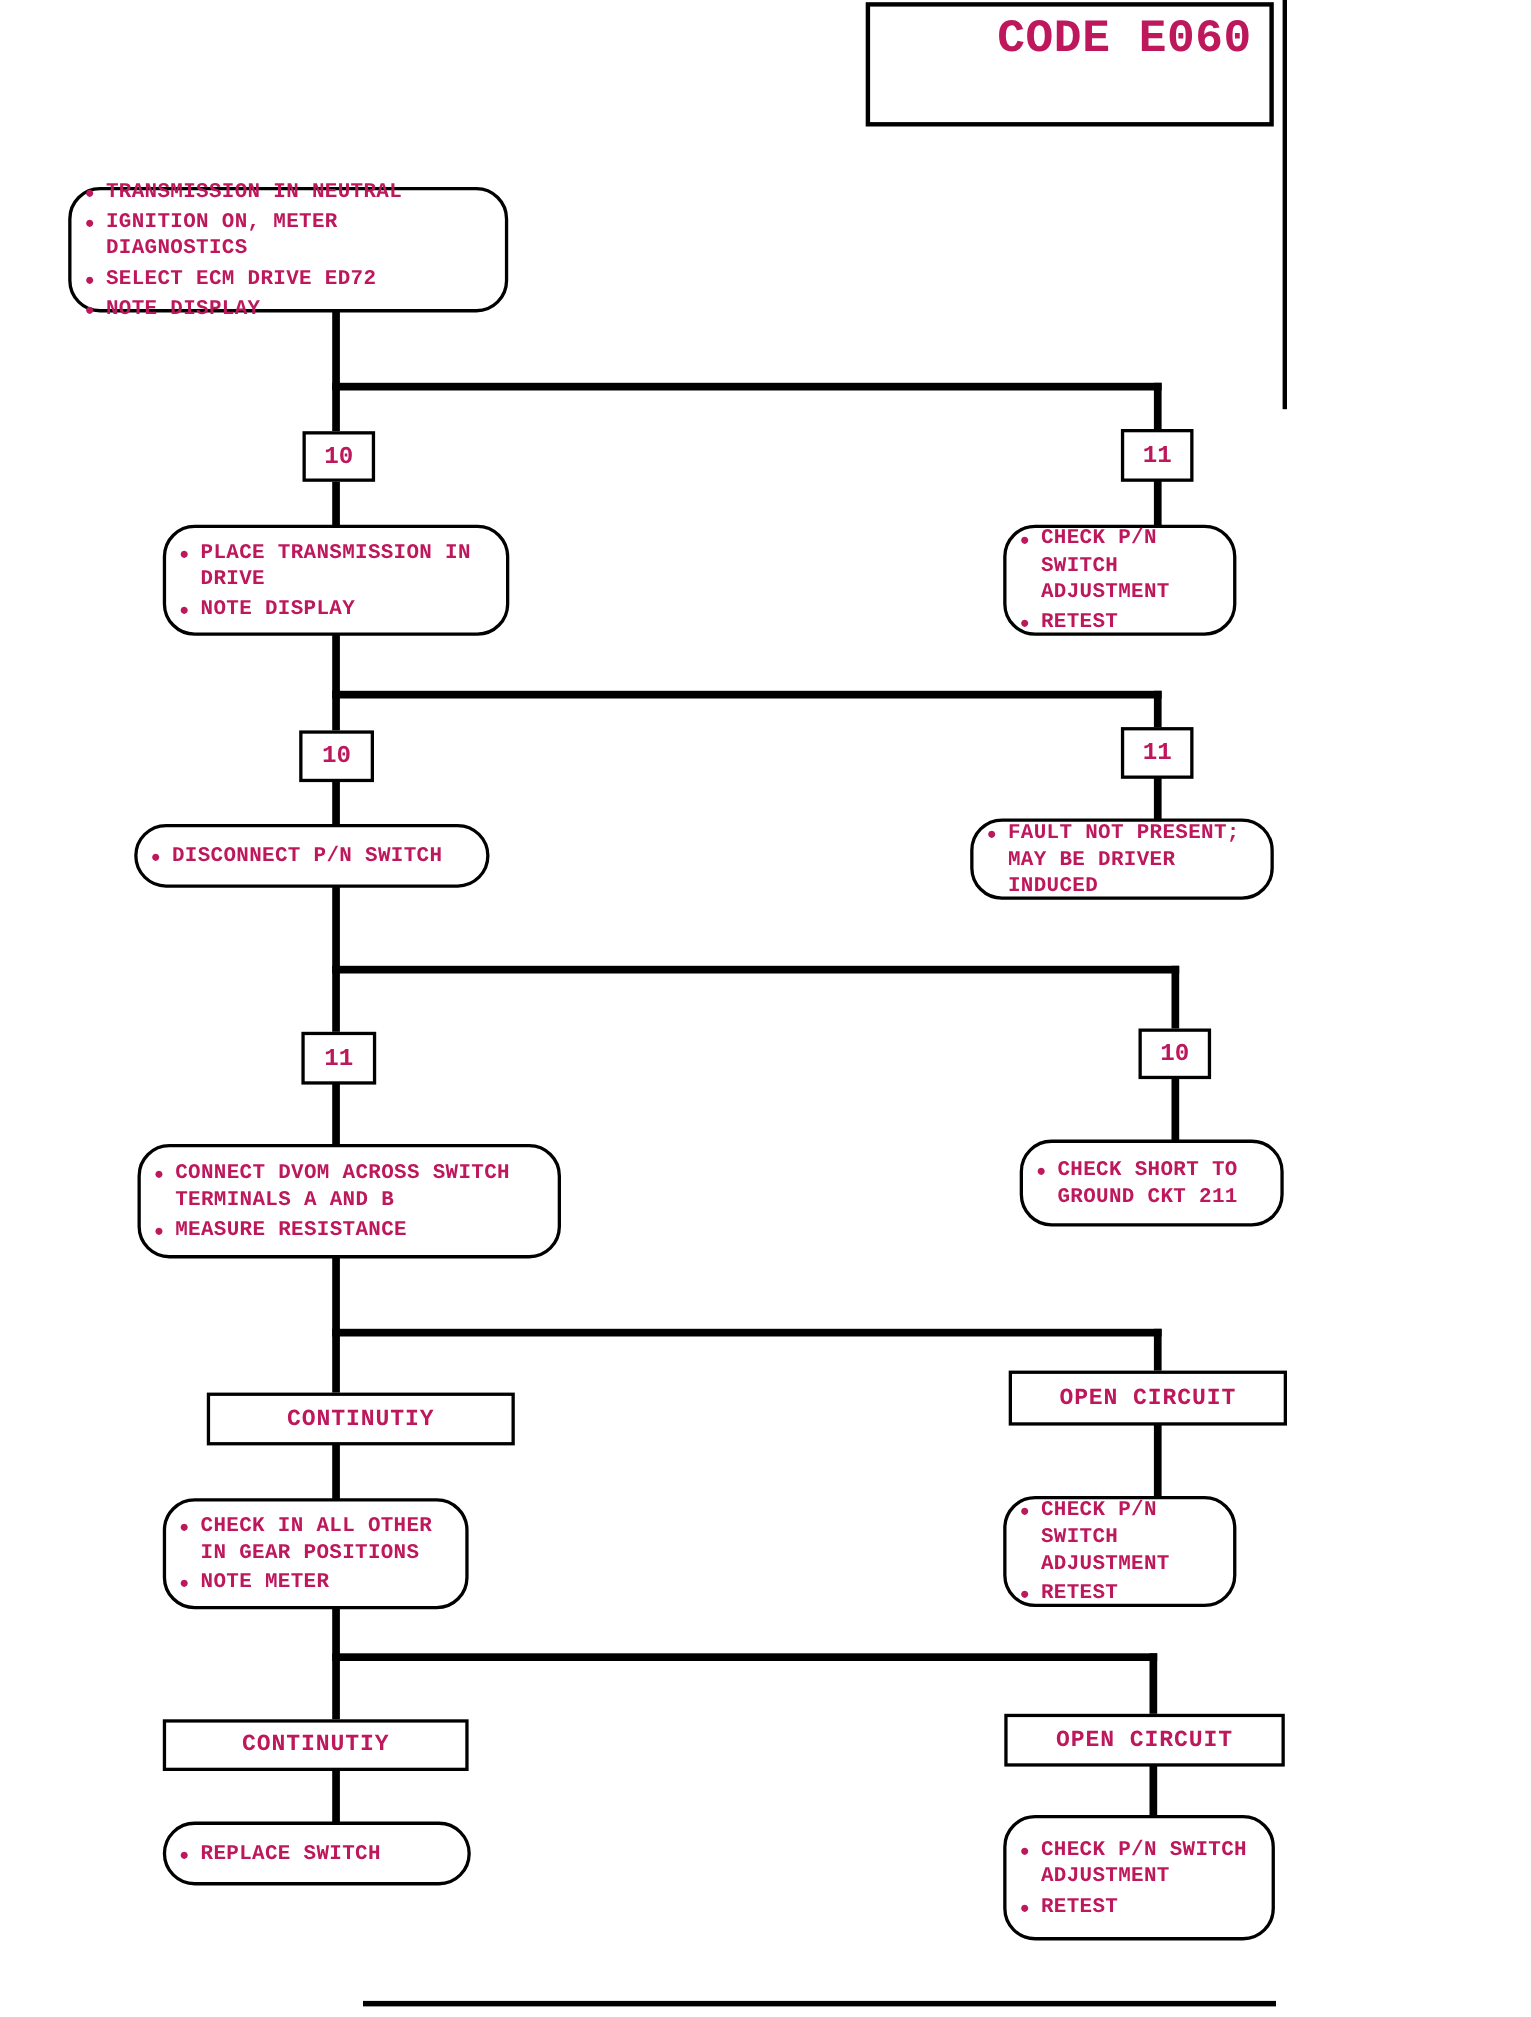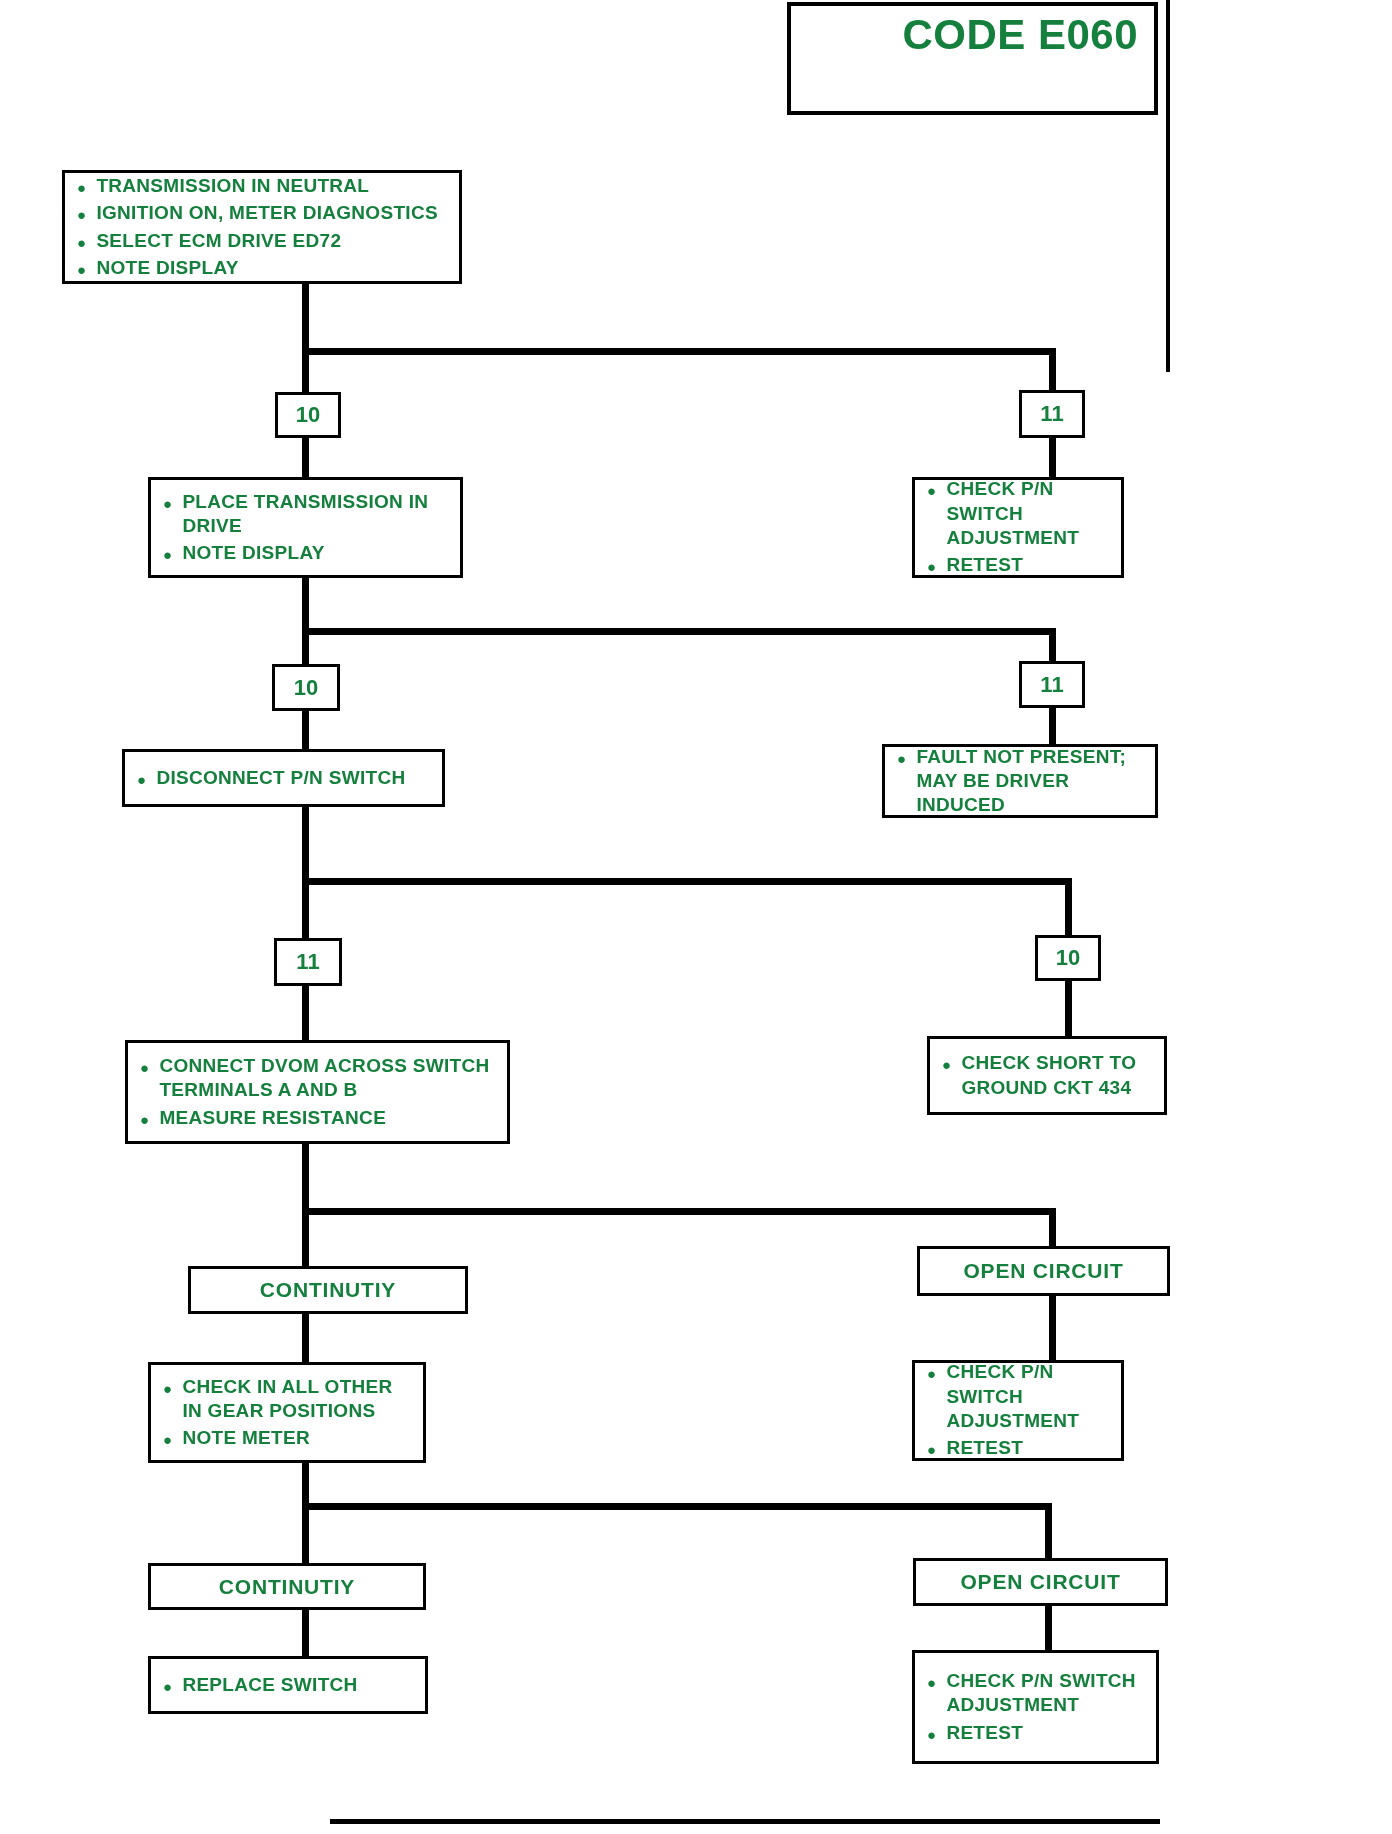--- a/index.html
+++ b/index.html
@@ -5,36 +5,37 @@
   html, body {
     margin: 0;
     padding: 0;
     background: #ffffff;
   }
   .canvas {
     position: relative;
     width: 1268px;
     height: 1834px;
     background: #ffffff;
-    font-family: Liberation Sans, sans-serif;
-    color: #15803d;
+    font-family: Liberation Mono, monospace;
+    color: #be185d;
     overflow: hidden;
   }
   .box {
     position: absolute;
     border: 3px solid #000;
     background: #fff;
     box-sizing: border-box;
     padding: 8px 12px;
   }
   .bullets {
     display: flex;
     flex-direction: column;
     justify-content: center;
     gap: 3px;
+    border-radius: 29px;
   }
   .bullet-item {
     display: flex;
     align-items: flex-start;
     font-weight: bold;
     font-size: 19px;
     line-height: 1.28;
     letter-spacing: 0.3px;
   }
   .dot {
@@ -206,21 +207,21 @@
       <span>CONNECT DVOM ACROSS SWITCH TERMINALS A AND B</span>
     </div>
     <div class="bullet-item">
       <span class="dot"></span>
       <span>MEASURE RESISTANCE</span>
     </div>
   </div>
   <div class="box bullets" style="left:927px; top:1036px; width:240px; height:79px;">
     <div class="bullet-item">
       <span class="dot"></span>
-      <span>CHECK SHORT TO GROUND CKT 434</span>
+      <span>CHECK SHORT TO GROUND CKT 211</span>
     </div>
   </div>
 
   <div class="line" style="left:302px; top:1142px; width:7px; height:125px;"></div>
   <div class="line" style="left:302px; top:1208px; width:754px; height:7px;"></div>
   <div class="line" style="left:1049px; top:1208px; width:7px; height:39px;"></div>
   <div class="label-box" style="left:188px; top:1266px; width:280px; height:48px;">
     <span>CONTINUTIY</span>
   </div>
   <div class="label-box" style="left:917px; top:1246px; width:253px; height:50px;">

